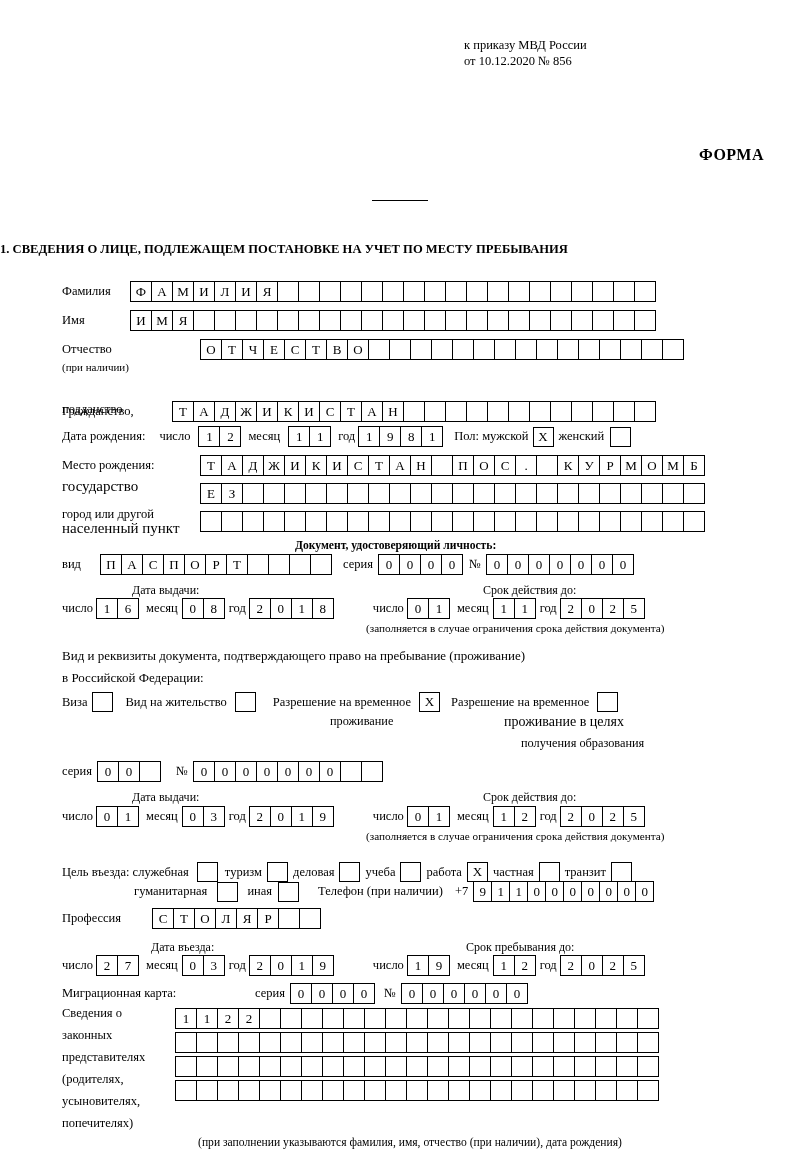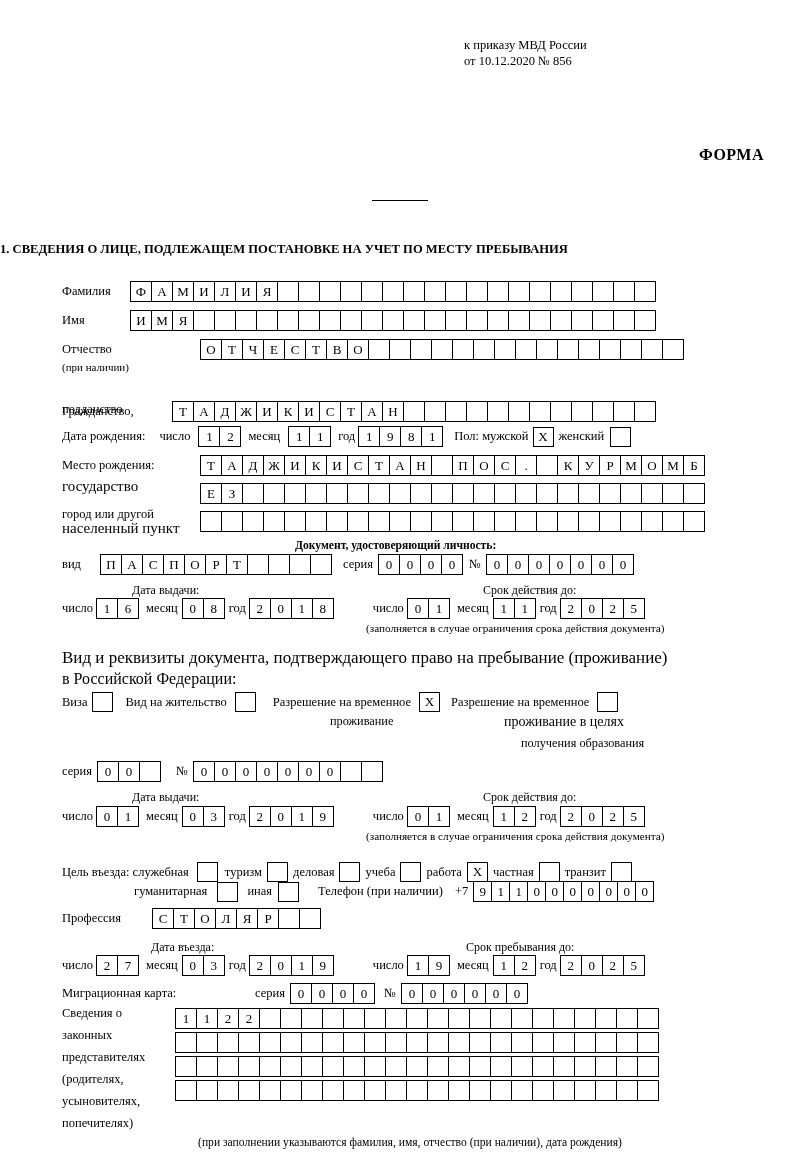--- a/index.html
+++ b/index.html
@@ -465,22 +465,22 @@
     <span class="cells" id="valid-year-cells">
         <span class="cell">2</span>
         <span class="cell">0</span>
         <span class="cell">2</span>
         <span class="cell">5</span>
       </span>
   </div>
 
   <div class="note" style="top:622px; left:366px; font-size:11.2px;">(заполняется в случае ограничения срока действия документа)</div>
 
-  <div class="note" style="top:648px; left:62px; font-size:17px;">Вид и реквизиты документа, подтверждающего право на пребывание (проживание)</div>
-  <div class="note" style="top:670px; left:62px; font-size:16px;">в Российской Федерации:</div>
+  <div class="note" style="top:648px; left:62px; font-size:13px;">Вид и реквизиты документа, подтверждающего право на пребывание (проживание)</div>
+  <div class="note" style="top:670px; left:62px; font-size:13px;">в Российской Федерации:</div>
 
   <div class="row" style="top:692px; left:62px;">
     <span class="lbl">Виза</span>
     <span class="gap" style="width:4px;"></span>
     <span class="cells">
         <span class="cell sq"></span>
       </span>
     <span class="gap" style="width:14px;"></span>
     <span class="lbl">Вид на жительство</span>
     <span class="gap" style="width:8px;"></span>

